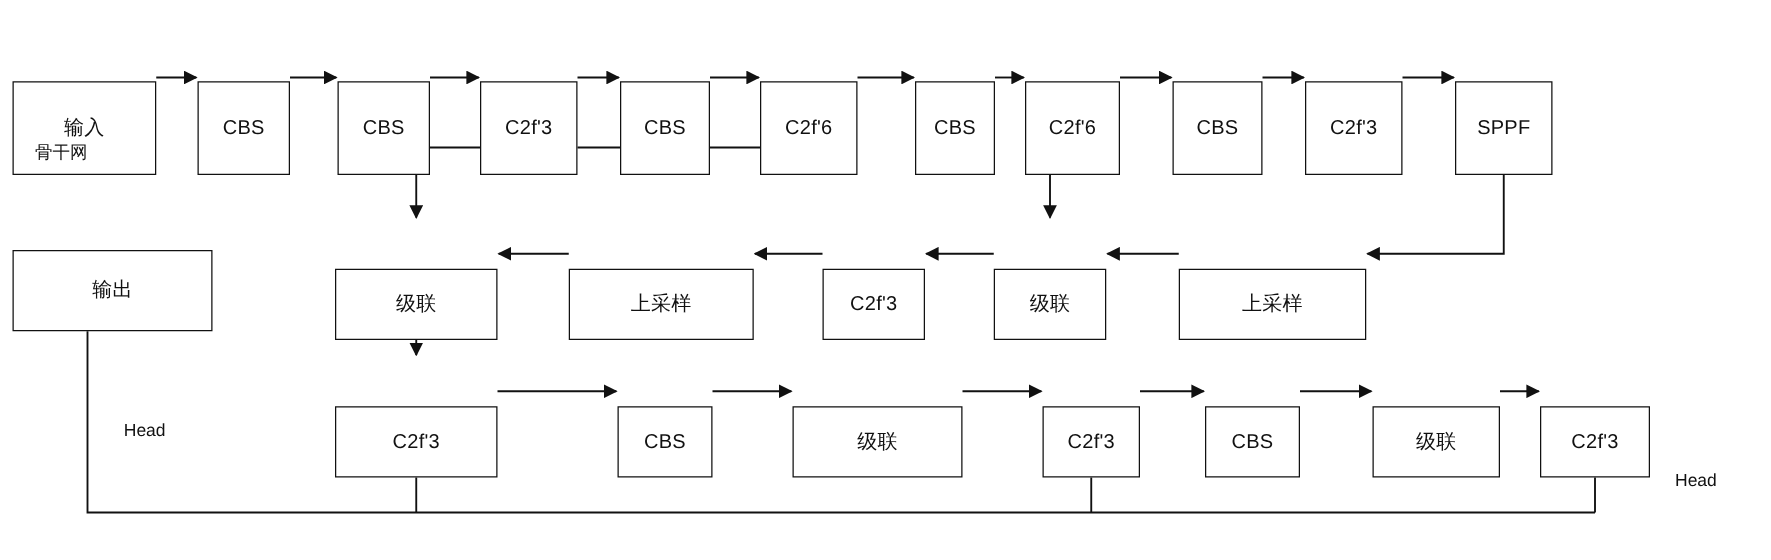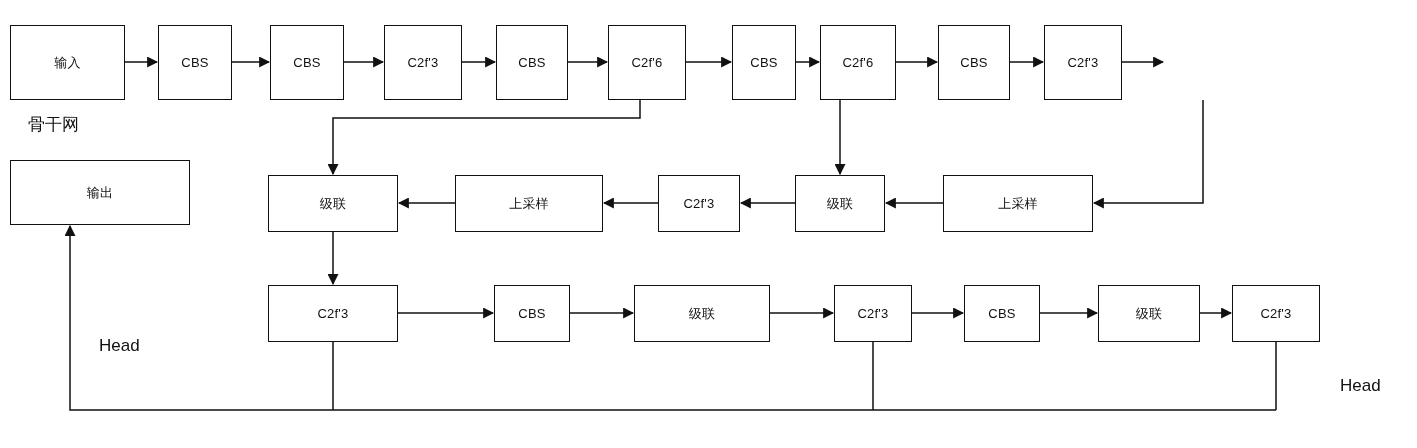--- a/index.html
+++ b/index.html
@@ -18,27 +18,28 @@
   .connectors {
     position: absolute; left: 0; top: 0;
     width: 1417px; height: 448px;
   }
   .node {
     position: absolute;
     box-sizing: border-box;
     border: 1.5px solid #111111;
     background: #ffffff;
     display: flex; align-items: center; justify-content: center;
-    font-size: 13px;
+    font-size: 16px;
     white-space: nowrap;
     letter-spacing: 0.2px;
+    margin-top: 40px;
   }
   .lbl {
     position: absolute;
-    font-size: 17px;
+    font-size: 14px;
     white-space: nowrap;
   }
 </style>
 </head>
 <body>
 
 <div class="canvas">
 
   <svg class="connectors" width="1417" height="448" viewBox="0 0 1417 448" xmlns="http://www.w3.org/2000/svg">
     <defs>
@@ -96,22 +97,23 @@
   <div class="node" style="left:10px;top:25px;width:115px;height:75px">输入</div>
   <div class="node" style="left:158px;top:25px;width:74px;height:75px">CBS</div>
   <div class="node" style="left:270px;top:25px;width:74px;height:75px">CBS</div>
   <div class="node" style="left:384px;top:25px;width:78px;height:75px">C2f'3</div>
   <div class="node" style="left:496px;top:25px;width:72px;height:75px">CBS</div>
   <div class="node" style="left:608px;top:25px;width:78px;height:75px">C2f'6</div>
   <div class="node" style="left:732px;top:25px;width:64px;height:75px">CBS</div>
   <div class="node" style="left:820px;top:25px;width:76px;height:75px">C2f'6</div>
   <div class="node" style="left:938px;top:25px;width:72px;height:75px">CBS</div>
   <div class="node" style="left:1044px;top:25px;width:78px;height:75px">C2f'3</div>
+  <div class="node" style="left:1164px;top:25px;width:78px;height:75px">SPPF</div>
 
-  <div class="node" style="left:10px;top:160px;width:180px;height:65px">输出</div>
+  <div class="node" style="left:10px;top:160px;width:160px;height:65px">输出</div>
 
   <div class="node" style="left:268px;top:175px;width:130px;height:57px">级联</div>
   <div class="node" style="left:455px;top:175px;width:148px;height:57px">上采样</div>
   <div class="node" style="left:658px;top:175px;width:82px;height:57px">C2f'3</div>
   <div class="node" style="left:795px;top:175px;width:90px;height:57px">级联</div>
   <div class="node" style="left:943px;top:175px;width:150px;height:57px">上采样</div>
 
   <div class="node" style="left:268px;top:285px;width:130px;height:57px">C2f'3</div>
   <div class="node" style="left:494px;top:285px;width:76px;height:57px">CBS</div>
   <div class="node" style="left:634px;top:285px;width:136px;height:57px">级联</div>

